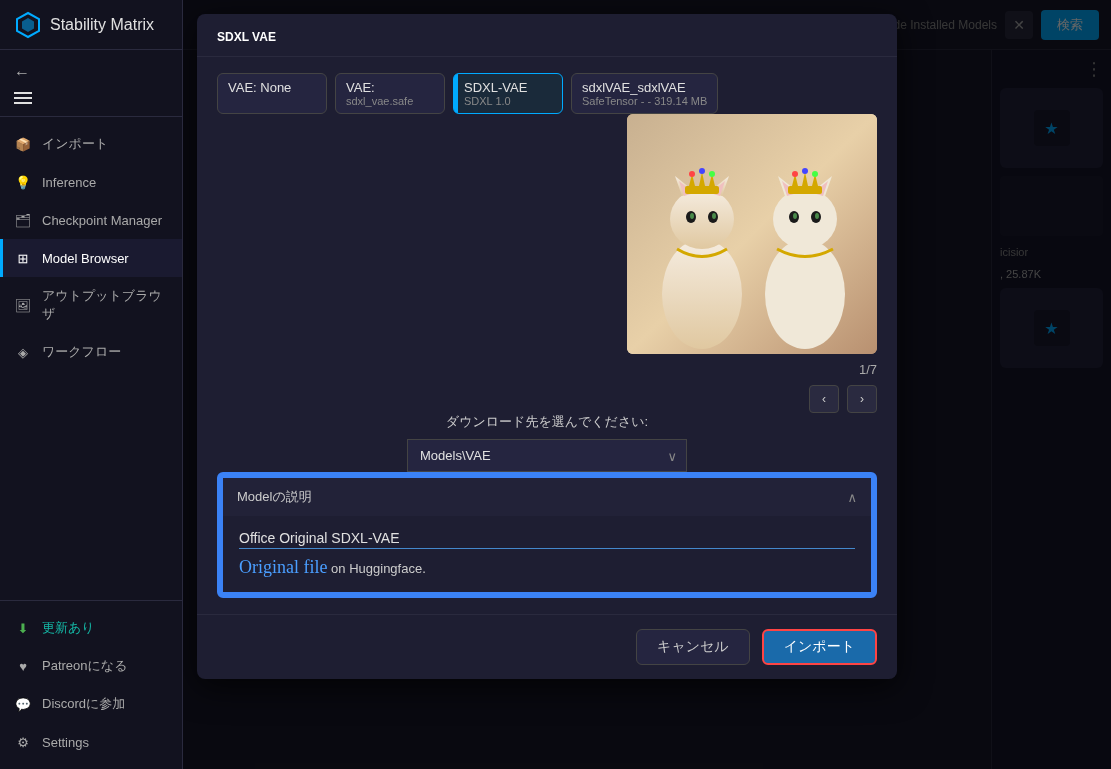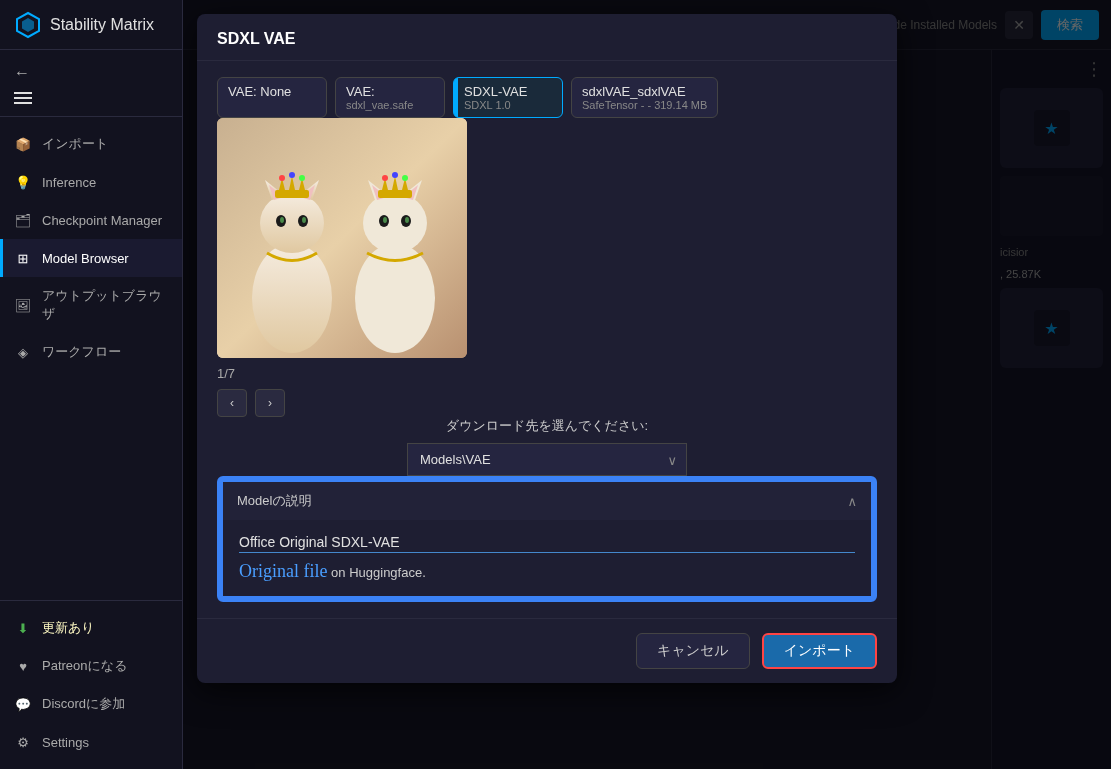--- a/index.html
+++ b/index.html
@@ -214,21 +214,21 @@
       overflow-y: auto;
       margin: 14px auto;
       margin-left: 14px;
       margin-right: auto;
       box-shadow: 0 8px 32px rgba(0,0,0,0.7);
       display: flex;
       flex-direction: column;
     }
     .modal-header {
       padding: 16px 20px 12px;
-      font-size: 16px;
+      font-size: 12px;
       font-weight: 600;
       color: #fff;
       border-bottom: 1px solid #2a2a3e;
     }
     .modal-body {
       padding: 16px 20px;
       display: flex;
       flex-direction: column;
     }
 
@@ -266,21 +266,21 @@
     }
     .version-tab-sub {
       font-size: 11px;
       color: #888;
     }
 
     
     .image-gallery {
       display: flex;
       flex-direction: column;
-      align-items: flex-start;
+      align-items: flex-end;
       gap: 8px;
     }
     .gallery-main {
       position: relative;
     }
     .gallery-image {
       width: 250px;
       height: 240px;
       background: linear-gradient(135deg, #c8a87a 0%, #e8d0a0 30%, #f0e0c0 50%, #d4b090 70%, #b89070 100%);
       border-radius: 6px;
@@ -481,21 +481,21 @@
       <span>アウトプットブラウザ</span>
     </div>
     <div class="nav-item">
       <span class="nav-icon">◈</span>
       <span>ワークフロー</span>
     </div>
   </nav>
   <div class="sidebar-bottom">
     <div class="nav-item">
       <span class="nav-icon update-badge">⬇</span>
-      <span style="color:#fef9c3;">更新あり</span>
+      <span style="color:#14b8a6;">更新あり</span>
     </div>
     <div class="nav-item">
       <span class="nav-icon">♥</span>
       <span>Patreonになる</span>
     </div>
     <div class="nav-item">
       <span class="nav-icon">💬</span>
       <span>Discordに参加</span>
     </div>
     <div class="nav-item">

